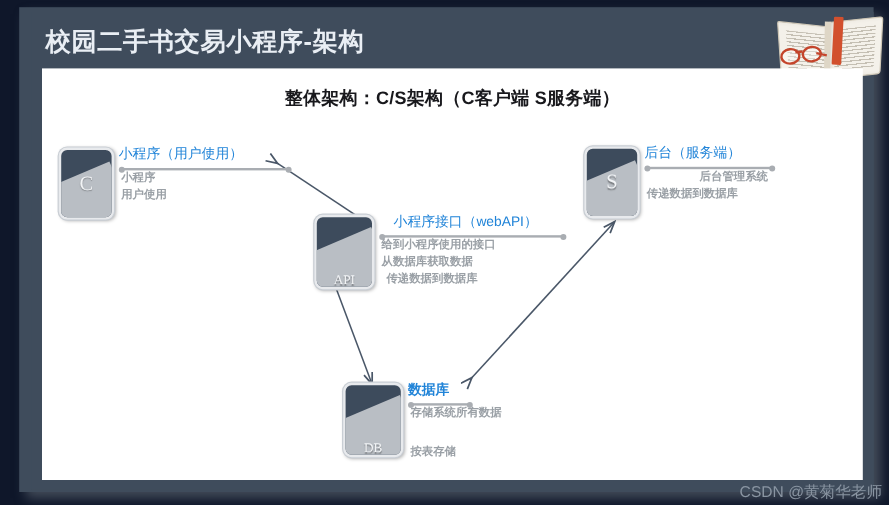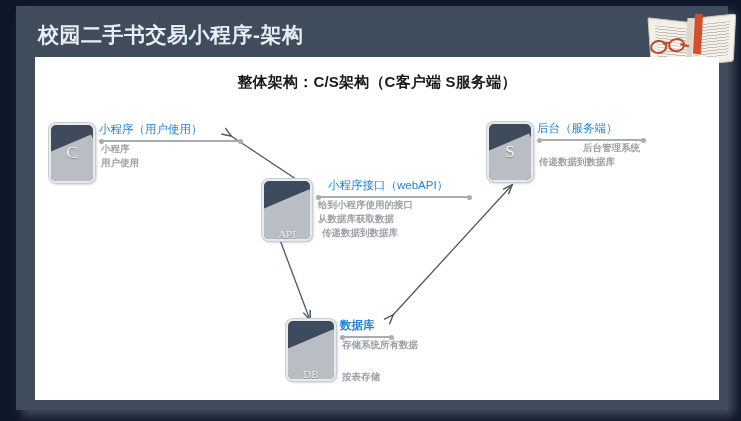--- a/index.html
+++ b/index.html
@@ -325,14 +325,15 @@
         <span class="node-letter small">DB</span>
       </div>
       <div class="node-title" style="left:54px; top:-1px;font-weight:bold;">数据库</div>
       <div class="node-rule" style="left:56px; top:17px; width:50px;"></div>
       <div class="node-desc" style="left:56px; top:19px;">存储系统所有数据</div>
       <div class="node-desc" style="left:56px; top:51px;">按表存储</div>
     </div>
 
   </div>
 
+  <div class="watermark">CSDN @黄菊华老师</div>
 
 </div>
 
 </body></html>

